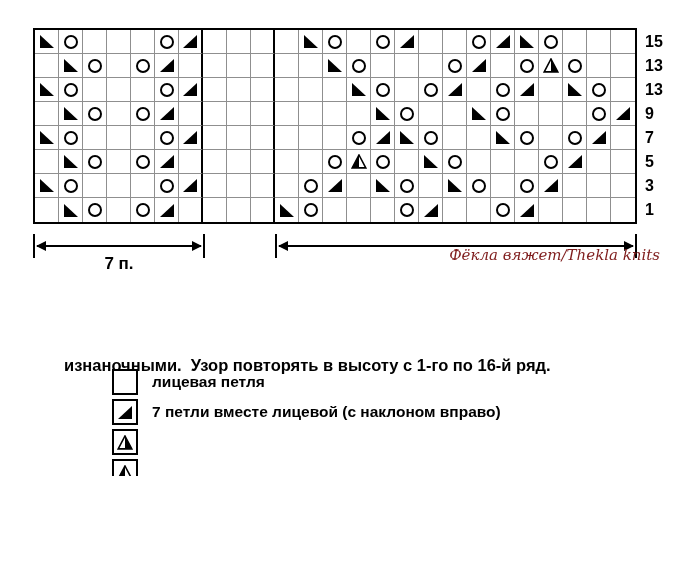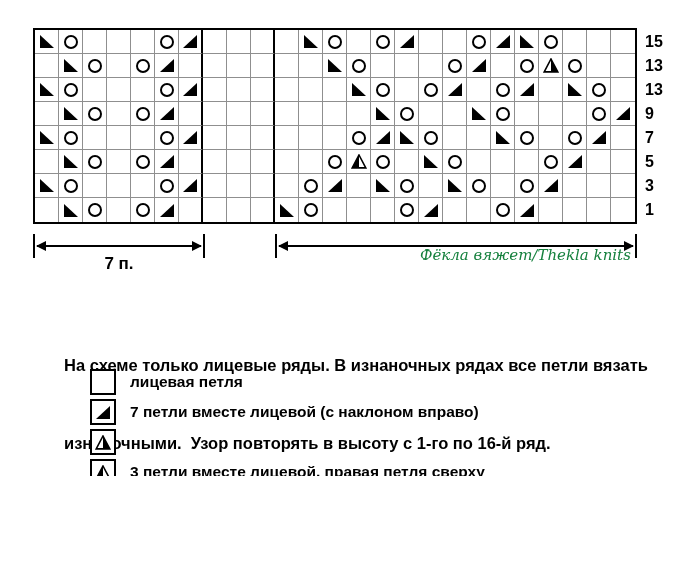--- a/index.html
+++ b/index.html
@@ -33,32 +33,32 @@
   .bracket .tick{position:absolute;top:0;width:2px;height:24px;background:#000;}
   .bracket .tick.left{left:0;}
   .bracket .tick.right{right:0;}
   .bracket .line{position:absolute;top:11px;left:4px;right:4px;height:2px;background:#000;}
   .bracket .ah{position:absolute;top:7px;width:0;height:0;border-top:5px solid transparent;border-bottom:5px solid transparent;}
   .bracket .ah.left{left:3px;border-right:10px solid #000;}
   .bracket .ah.right{right:3px;border-left:10px solid #000;}
   .bracket .blabel{position:absolute;top:20px;left:0;width:100%;text-align:center;font-weight:bold;font-size:17px;}
   
   .signature{
-    position:absolute;left:420px;top:246px;width:240px;text-align:left;
-    font-family:"DejaVu Serif",serif;font-style:italic;font-size:15px;color:#15803d;
+    position:absolute;left:420px;top:246px;width:240px;text-align:right;
+    font-family:"DejaVu Serif",serif;font-style:italic;font-size:15px;color:#7f1d1d;
   }
   
   .note{
     position:absolute;left:64px;top:300px;width:585px;
     font-weight:bold;font-size:16.5px;line-height:26px;white-space:pre-wrap;
   }
   .note .nline{display:block;}
   
   .legend{position:absolute;left:90px;top:369px;}
-  .legend-row{display:flex;align-items:center;height:26px;margin-bottom:4px;}
+  .legend-row{display:flex;align-items:center;height:26px;margin-bottom:4px;margin-left:22px;}
   .legend-box{
     width:26px;height:26px;box-sizing:border-box;border:2px solid #000;background:#fff;
     display:flex;align-items:center;justify-content:center;flex:0 0 26px;
   }
   .legend-label{margin-left:14px;font-weight:bold;font-size:15.5px;white-space:nowrap;}
 </style>
 </head>
 <body>
 
 <div class="page">
@@ -478,21 +478,20 @@
         <div class="line"></div>
         <div class="ah left"></div>
         <div class="ah right"></div>
       </div>
     </div>
   </div>
 
   <div class="signature">Фёкла вяжет/Thekla knits</div>
 
   <div class="note">
-    <span class="nline">На схеме только лицевые ряды. В изнаночных рядах все петли вязать</span>
     <span class="nline">изнаночными.  Узор повторять в высоту с 1-го по 16-й ряд.</span>
   </div>
 
   <div class="legend">
       <div class="legend-row">
         <span class="legend-box"></span>
         <span class="legend-label">лицевая петля</span>
       </div>
       <div class="legend-row">
         <span class="legend-box">
@@ -508,17 +507,16 @@
           </svg>
         </span>
       </div>
       <div class="legend-row">
         <span class="legend-box">
           <svg width="16" height="15" viewBox="0 0 16 15">
             <polygon points="8,1 14.8,13.9 1.2,13.9" fill="#fff" stroke="#000" stroke-width="1.6"></polygon>
             <polygon points="8,1 8,13.9 1.2,13.9" fill="#000"></polygon>
           </svg>
         </span>
-        <span class="legend-label">3 петли вместе лицевой, правая петля сверху</span>
       </div>
     </div>
 
 </div>
 
 </body></html>

